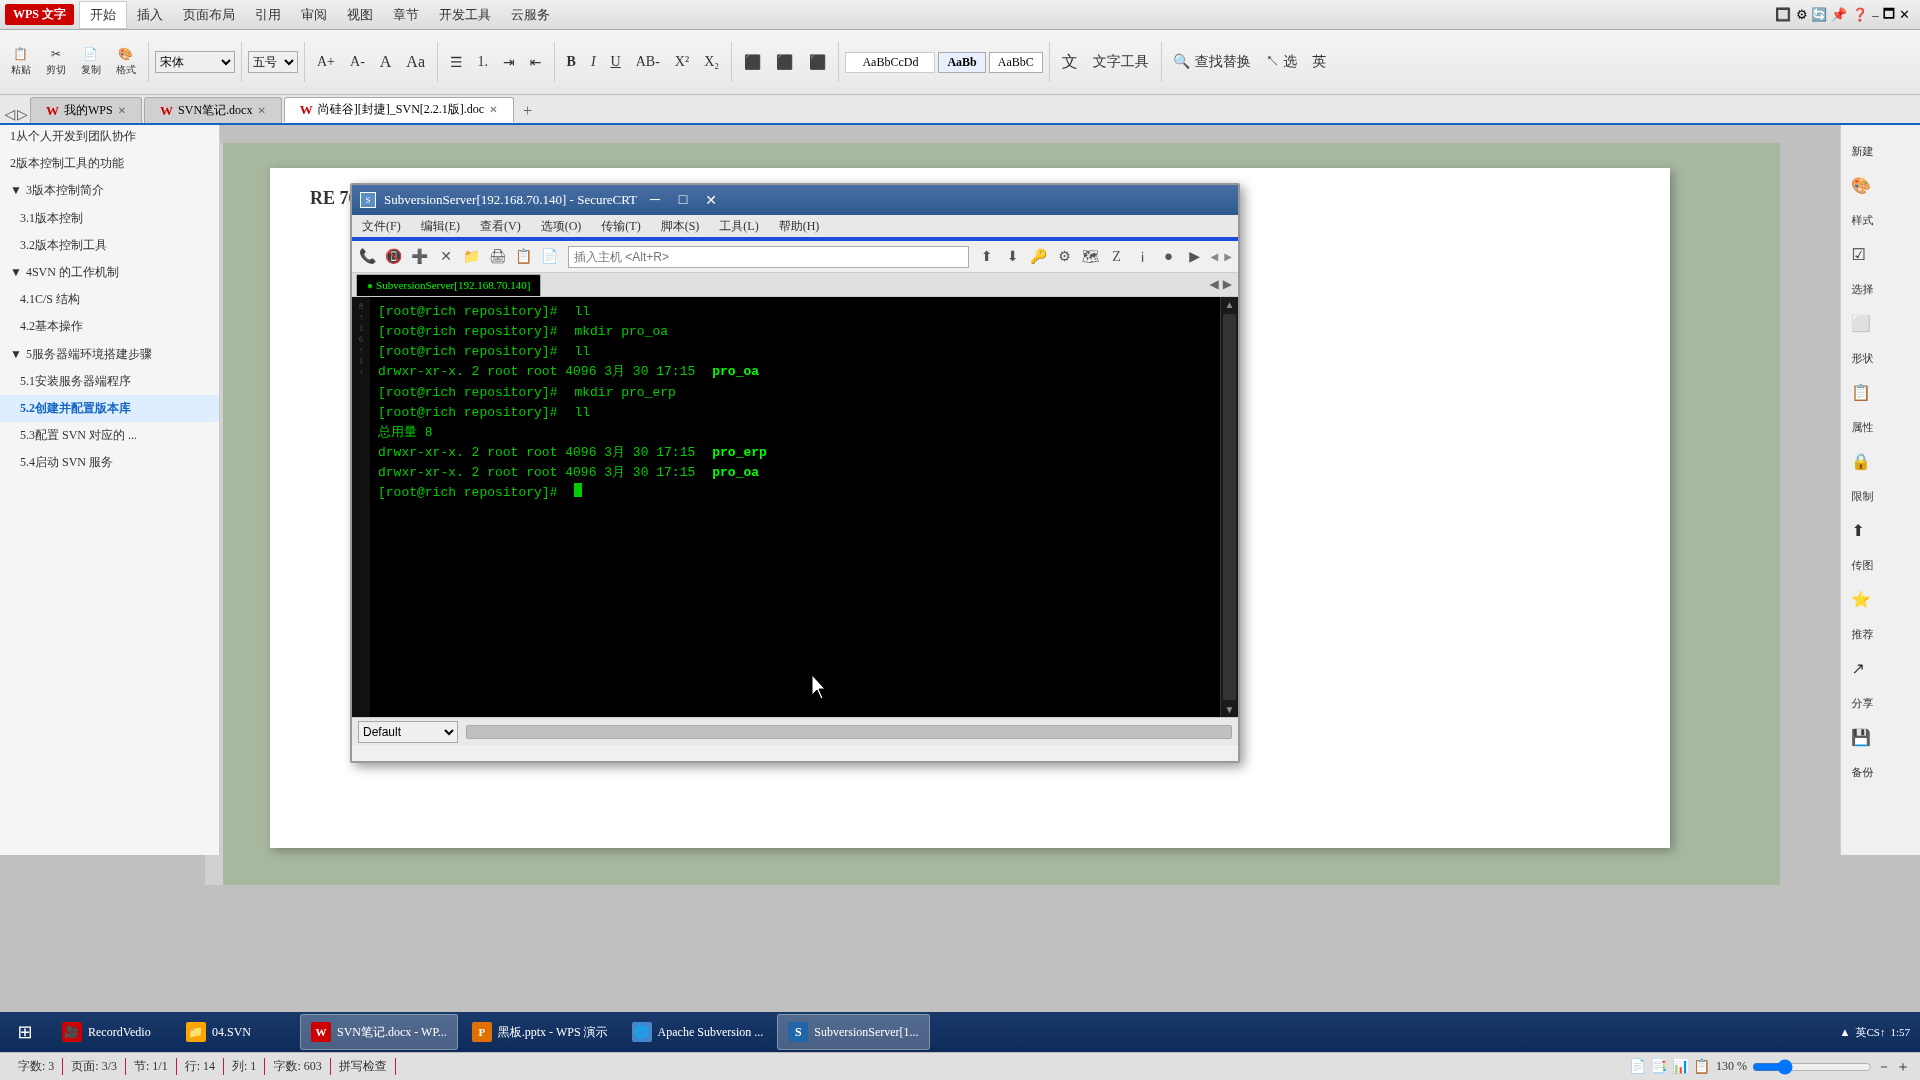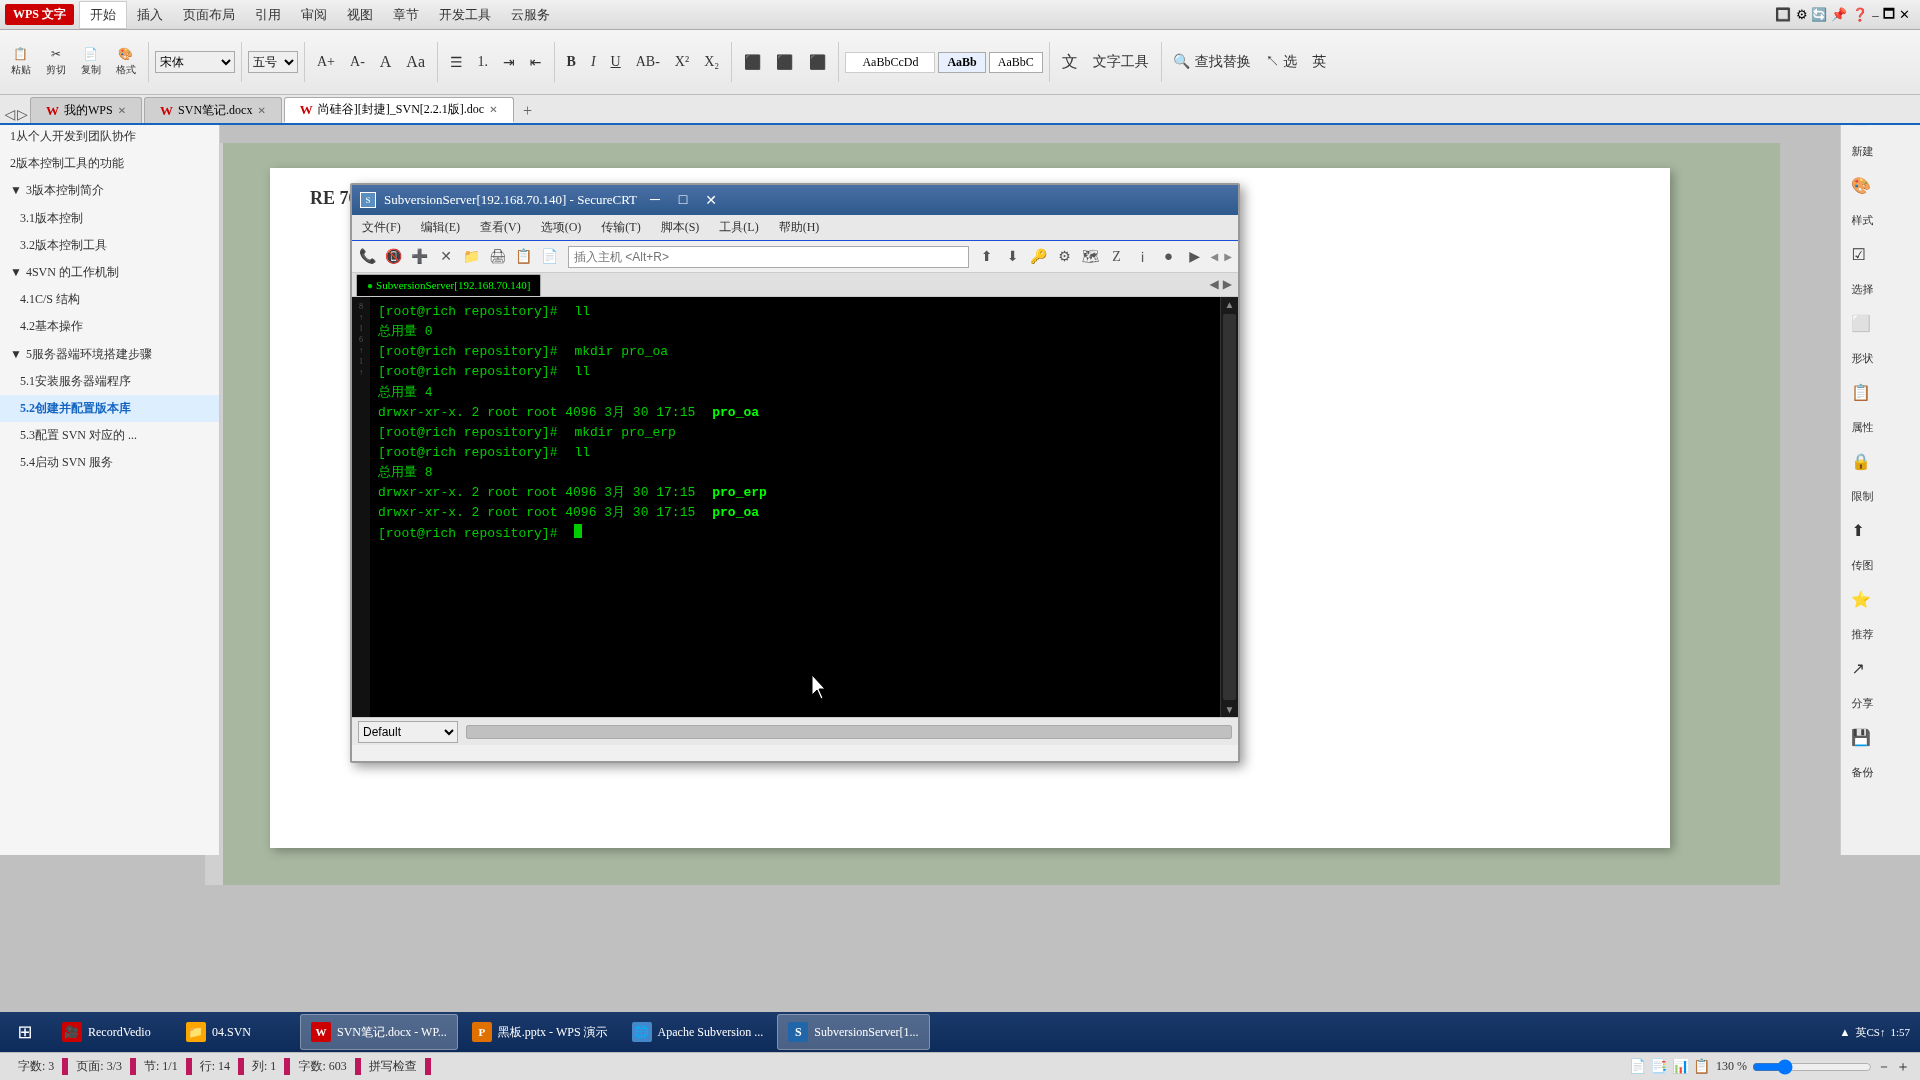--- a/index.html
+++ b/index.html
@@ -42,21 +42,21 @@
     #page-area { position: absolute; top: 20px; left: 40px; width: 1460px; height: 680px; background: #fff; box-shadow: 2px 2px 8px rgba(0,0,0,0.3); }
 
     
     #left-margin { position: absolute; top: 143px; left: 205px; width: 18px; height: 742px; background: #d0d0d0; z-index: 45; font-size: 9px; color: #666; display: flex; flex-direction: column; align-items: center; padding-top: 20px; gap: 2px; }
 
     
     #securecrt { position: absolute; top: 5px; left: 100px; width: 890px; height: 580px; background: #f0f0f0; border: 2px solid #999; box-shadow: 4px 4px 12px rgba(0,0,0,0.4); z-index: 200; border-radius: 2px; }
     #securecrt-titlebar { height: 30px; background: linear-gradient(to bottom, #4a6fa5, #2d5a8e); display: flex; align-items: center; padding: 0 8px; color: #fff; font-size: 13px; gap: 8px; }
     #securecrt-titlebar .title-icon { width: 16px; height: 16px; background: #5a8fc0; border: 1px solid #fff; display: flex; align-items: center; justify-content: center; font-size: 9px; color: #fff; }
     .win-btn { width: 20px; height: 20px; display: flex; align-items: center; justify-content: center; cursor: pointer; color: #fff; font-size: 14px; }
-    #securecrt-menubar { height: 26px; background: #e8e8e8; display: flex; align-items: center; border-bottom: 1px solid #1d4ed8; }
+    #securecrt-menubar { height: 26px; background: #e8e8e8; display: flex; align-items: center; border-bottom: 4px solid #1d4ed8; }
     .crt-menu-item { font-size: 12px; padding: 3px 10px; cursor: pointer; color: #333; }
     #securecrt-toolbar { height: 32px; background: #f0f0f0; border-bottom: 1px solid #ccc; display: flex; align-items: center; padding: 0 4px; gap: 2px; }
     .crt-tool-btn { width: 24px; height: 24px; display: flex; align-items: center; justify-content: center; cursor: pointer; border: 1px solid transparent; font-size: 14px; color: #555; }
     #crt-host-input { flex: 1; height: 22px; font-size: 12px; border: 1px solid #aaa; padding: 0 5px; margin: 0 4px; }
     #securecrt-tab { height: 24px; background: #e0e0e0; display: flex; align-items: center; border-bottom: 1px solid #ccc; }
     .crt-tab { height: 22px; padding: 0 10px; background: #c8d8e8; border: 1px solid #aaa; border-bottom: none; font-size: 11px; display: flex; align-items: center; cursor: pointer; border-radius: 2px 2px 0 0; margin-left: 4px; }
     .crt-tab.active { background: #000; color: #00ff00; }
     #terminal { background: #000; flex: 1; padding: 5px 8px; overflow: hidden; font-family: 'Courier New', 'Consolas', monospace; font-size: 13px; line-height: 1.5; }
     .term-line { display: flex; gap: 17px; }
     .term-prompt { color: #00cc00; }
@@ -68,21 +68,21 @@
     #securecrt-statusbar { height: 26px; background: #e8e8e8; border-top: 1px solid #ccc; display: flex; align-items: center; padding: 0 8px; font-size: 11px; color: #333; gap: 20px; }
     .status-sep { color: #aaa; }
 
     
     #right-panel { position: absolute; top: 95px; right: 0; width: 80px; height: 760px; background: #f0f0f0; border-left: 1px solid #ccc; z-index: 50; display: flex; flex-direction: column; align-items: center; padding-top: 5px; gap: 3px; }
     .right-btn { font-size: 11px; color: #333; cursor: pointer; padding: 6px 4px; text-align: center; width: 68px; display: flex; flex-direction: column; align-items: flex-start; gap: 18px; border: 1px solid transparent; border-radius: 2px; }
     .right-btn-icon { font-size: 16px; }
 
     
     #status-bar { position: absolute; bottom: 0; left: 0; width: 1920px; height: 28px; background: #e0e0e0; border-top: 1px solid #bbb; display: flex; align-items: center; padding: 0 10px; font-size: 12px; color: #333; z-index: 100; }
-    .status-item { padding: 0 8px; border-right: 6px solid #be185d; }
+    .status-item { padding: 0 8px; border-right: 1px solid #be185d; }
 
     
     #taskbar { position: absolute; bottom: 28px; left: 0; width: 1920px; height: 40px; background: linear-gradient(to bottom, #1a3a6b, #0d2b5a); display: flex; align-items: center; z-index: 150; }
     #start-btn { width: 50px; height: 40px; display: flex; align-items: center; justify-content: center; cursor: pointer; color: #fff; font-size: 18px; }
     .taskbar-item { height: 36px; padding: 0 10px; display: flex; align-items: center; gap: 6px; cursor: pointer; color: #fff; font-size: 12px; border-radius: 3px; margin: 2px 2px; min-width: 120px; }
     .taskbar-item.active { background: rgba(255,255,255,0.25); border: 1px solid rgba(255,255,255,0.3); }
     .taskbar-item-icon { width: 20px; height: 20px; border-radius: 2px; display: flex; align-items: center; justify-content: center; font-size: 12px; }
     .taskbar-right { margin-left: auto; display: flex; align-items: center; gap: 5px; padding-right: 10px; color: #fff; font-size: 11px; }
     .scroll-arrow { font-size: 10px; color: #888; cursor: pointer; padding: 2px; }
   </style>
@@ -292,32 +292,26 @@
           <span style="font-size:8px; color:#555;">↑</span>
           <span style="font-size:8px; color:#555;">1</span>
           <span style="font-size:8px; color:#555;">↑</span>
         </div>
         <div id="terminal" style="flex:1; background:#000; padding:5px 8px; overflow:hidden; font-family:'Courier New', monospace; font-size:13px; line-height:1.55; color:#00cc00;">
           <div class="term-line">
             <span class="term-prompt">[root@rich repository]# </span>
               <span class="term-cmd">ll</span>
           </div>
           <div class="term-line">
-            <span class="term-output">总用量 0</span>
-          </div>
-          <div class="term-line">
             <span class="term-prompt">[root@rich repository]# </span>
               <span class="term-cmd">mkdir pro_oa</span>
           </div>
           <div class="term-line">
             <span class="term-prompt">[root@rich repository]# </span>
               <span class="term-cmd">ll</span>
-          </div>
-          <div class="term-line">
-            <span class="term-output">总用量 4</span>
           </div>
           <div class="term-line">
             <span class="term-output">drwxr-xr-x. 2 root root 4096 3月  30 17:15 </span>
               <span class="term-highlight" style="font-weight:bold; color:#00ff00;">pro_oa</span>
           </div>
           <div class="term-line">
             <span class="term-prompt">[root@rich repository]# </span>
               <span class="term-cmd">mkdir pro_erp</span>
           </div>
           <div class="term-line">

